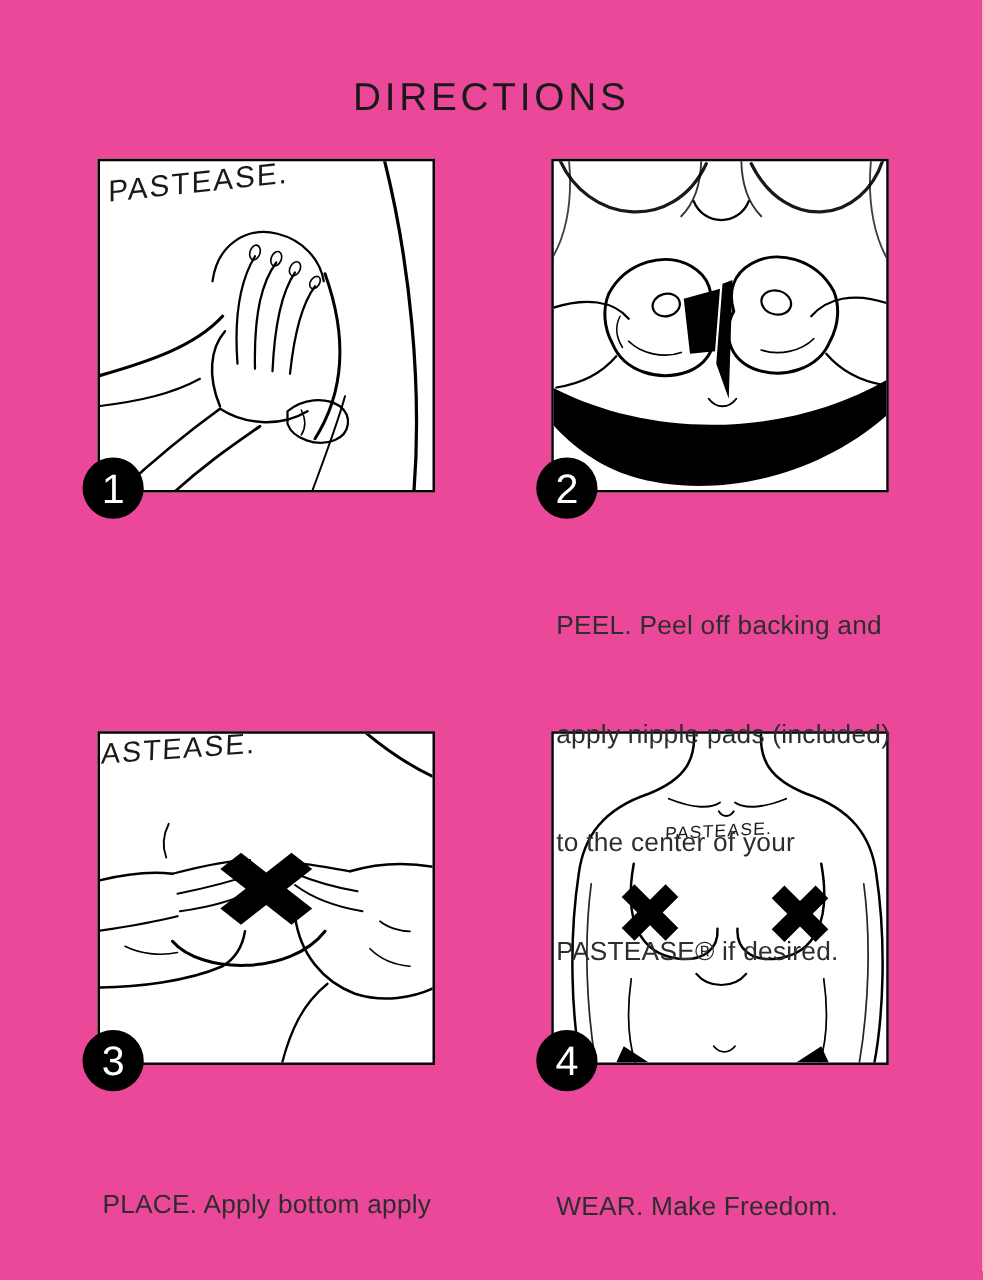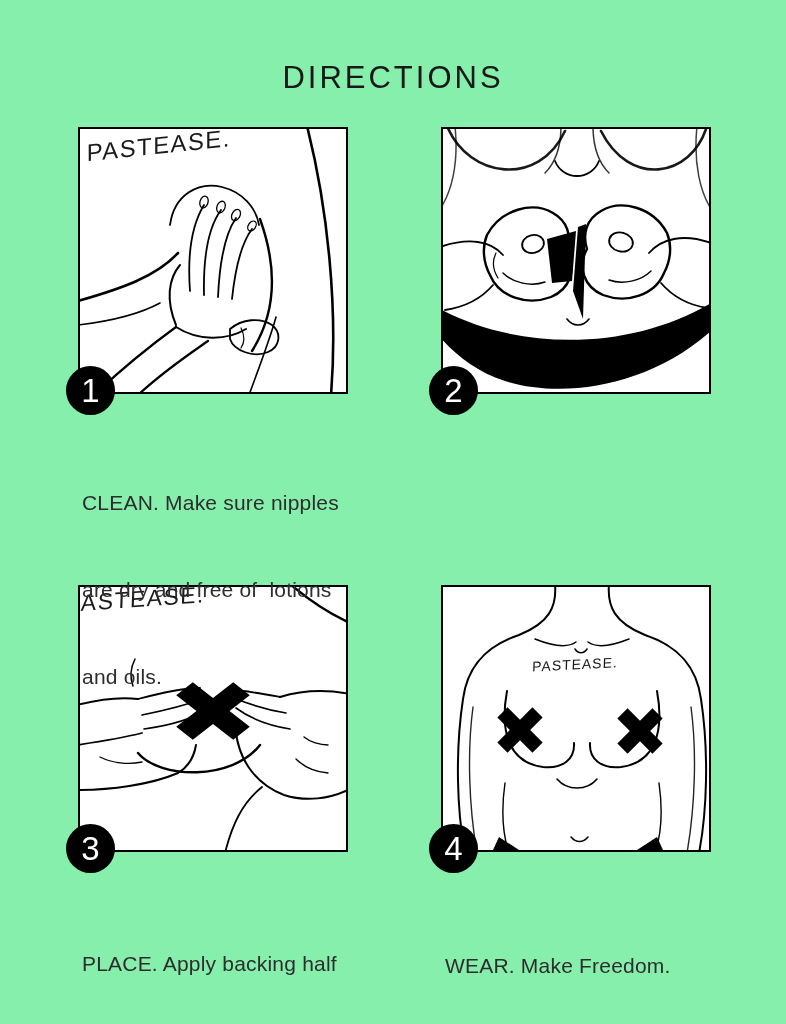--- a/index.html
+++ b/index.html
@@ -1,18 +1,18 @@
 <!DOCTYPE html>
 <html><head>
 <meta charset="utf-8">
 <style>
   * { margin:0; padding:0; box-sizing:border-box; }
   html,body { background:#ffffff; }
   .sheet {
-    position:relative; width:786px; height:1024px; background:#86efac;
+    position:relative; width:786px; height:1024px; background:#ec4899;
     font-family:"Liberation Sans", sans-serif; overflow:hidden;padding-left:20px;
   }
   .title {
     position:absolute; top:60px; left:0; width:786px;
     text-align:center; font-size:31px; font-weight:300;
     letter-spacing:3px; color:#191919;
   }
   .panel {
     position:absolute; width:270px; height:267px;
     border:2px solid #000; background:#fff;
@@ -212,26 +212,27 @@
           <path d="M56,250 L76,263 L50,263 Z"></path>
           <path d="M214,250 L194,263 L220,263 Z"></path>
         </g>
       </g>
     </svg>
     <div class="badge">
       <span>4</span>
     </div>
   </section>
 
-  <p class="caption c1">
-    <span>CLEAN. Make sure nipples</span>
-    <span>are dry and free of  lotions</span>
-    <span>and oils.</span>
+  <p class="caption c2">
+    <span>PEEL. Peel off backing and</span>
+    <span>apply nipple pads (included)</span>
+    <span>to the center of your</span>
+    <span>PASTEASE® if desired.</span>
   </p>
   <p class="caption c3">
-    <span>PLACE. Apply backing half</span>
+    <span>PLACE. Apply bottom apply</span>
     
   </p>
   <p class="caption c4">
     <span>WEAR. Make Freedom.</span>
   </p>
 
 </div>
 
 </body></html>

